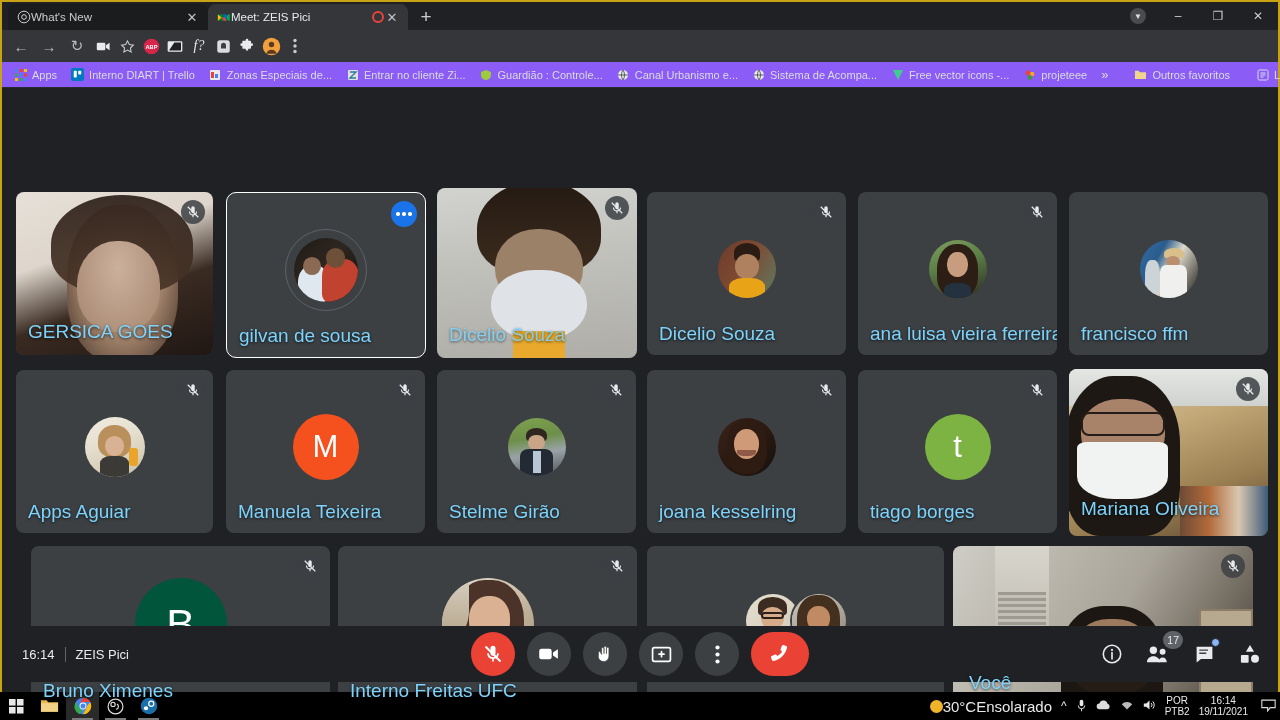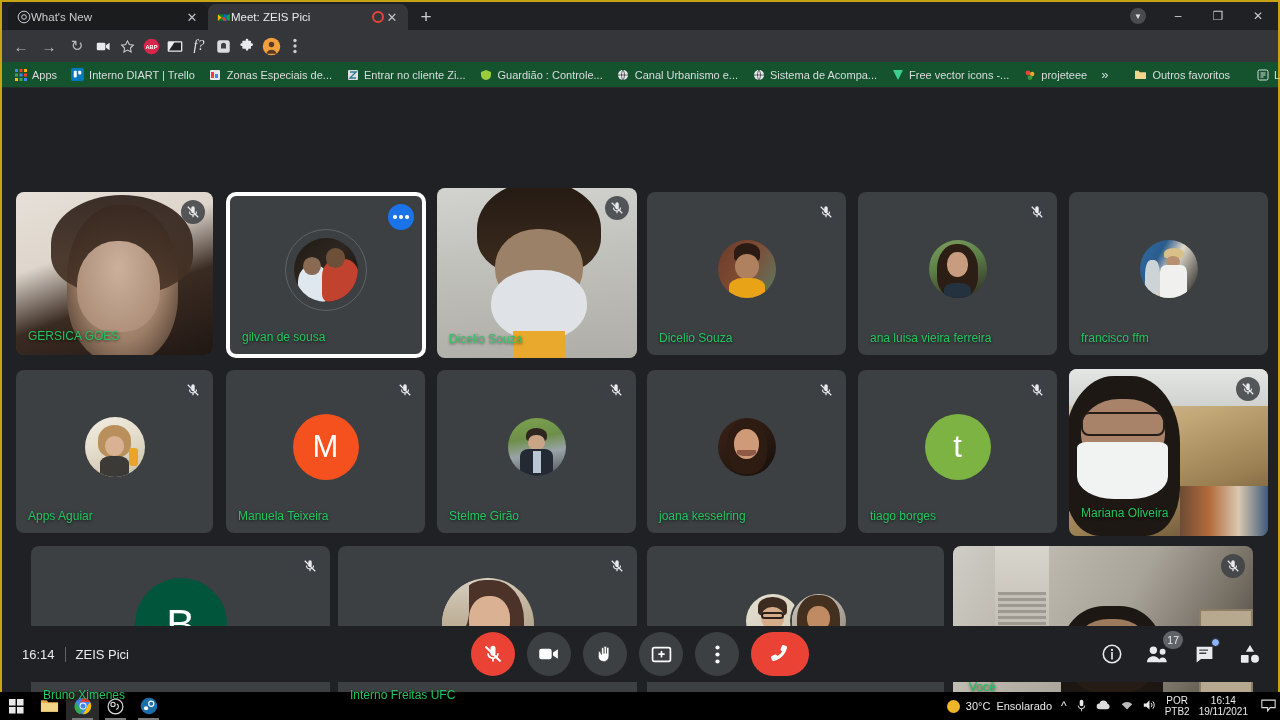--- a/index.html
+++ b/index.html
@@ -88,21 +88,21 @@
   }
   .omnibox .host { color: #e8eaed; }
   .omnibox .path { color: #9aa0a6; }
   .tb-icon {
     width: 22px; height: 22px; flex-shrink: 0;
     display: flex; align-items: center; justify-content: center;
     color: #c9ccce; font-size: 12px;
   }
 
   .bookmarks {
-    height: 26px; background: #14532d;
+    height: 26px; background: #8b5cf6;
     display: flex; align-items: center; gap: 2px; padding: 0 6px;
     border-bottom: 1px solid #2a2b2e;
   }
   .bm {
     display: flex; align-items: center; gap: 5px;
     padding: 2px 6px; border-radius: 4px;
     font-size: 11px; color: #dadce0; white-space: nowrap;
     max-width: 150px;
   }
   .bm-label { overflow: hidden; text-overflow: ellipsis; }
@@ -120,25 +120,25 @@
     display: flex; flex-direction: column;
   }
   .grid-area {
     position: relative; width: 1280px; height: 538px;
   }
   .tile {
     position: absolute; border-radius: 8px; overflow: hidden;
     background: #3c4043;
   }
   .tile.highlight {
-    border: 4px solid #ffffff; border-radius: 10px;
+    border: 1px solid #ffffff; border-radius: 10px;
   }
   .tile-name {
     position: absolute; left: 12px; bottom: 10px;
-    font-size: 12px; color: #22c55e; font-weight: 500;
+    font-size: 19px; color: #7dd3fc; font-weight: 500;
     text-shadow: 0 1px 3px rgba(0,0,0,.7);
     z-index: 4; white-space: nowrap;
   }
   .tile.video .tile-name { bottom: 12px; }
   .avatar {
     position: absolute; left: 50%; top: 47%;
     transform: translate(-50%,-50%);
     border-radius: 50%; overflow: hidden;
     display: flex; align-items: center; justify-content: center;
     color: #fff; font-weight: 400;
@@ -243,21 +243,21 @@
     align-items: center; gap: 9px; color: #e8e8e8; font-size: 10.5px;
   }
   .tray-clock {
     display: flex; flex-direction: column; align-items: center;
     line-height: 1.15; font-size: 10px;
   }
   .tray-lang {
     display: flex; flex-direction: column; align-items: center;
     line-height: 1.15; font-size: 10px;
   }
-  .weather { display: flex; align-items: center; gap: 6px; font-size: 11px; }
+  .weather { display: flex; align-items: center; font-size: 15px; }
   .sun { width: 13px; height: 13px; border-radius: 50%; background: #f0b429; }
 </style>
 </head>
 <body>
 
 <div class="browser-window">
 
   <div class="tabstrip">
     <div class="tab inactive">
       <span class="tab-favicon">

